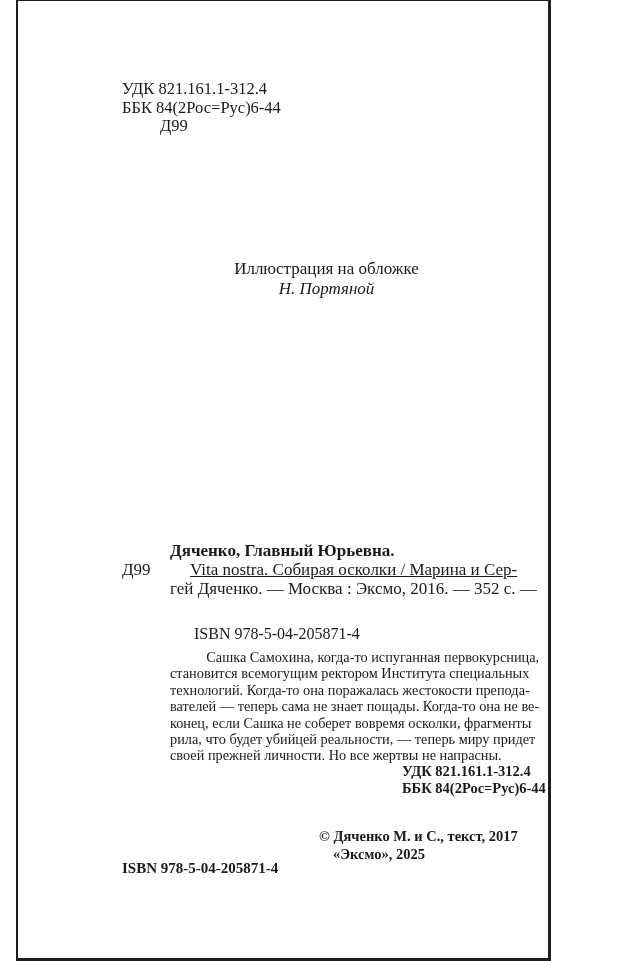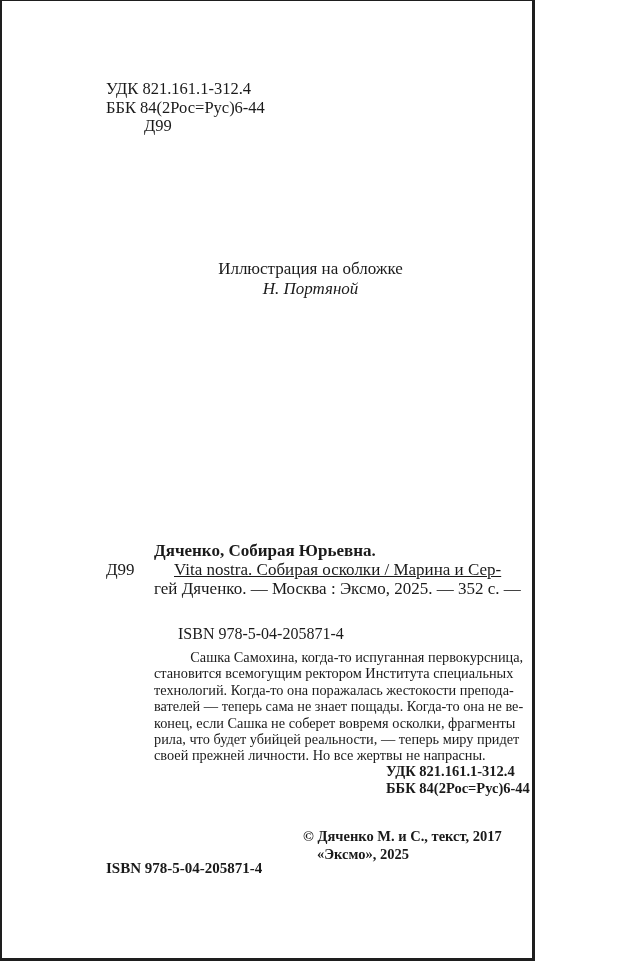--- a/index.html
+++ b/index.html
@@ -10,21 +10,21 @@
     body {
       width: 617px;
       height: 961px;
       position: relative;
       overflow: hidden;
       font-family: "DejaVu Serif", "Liberation Serif", serif;
       color: #1a1a1a;
     }
     .page {
       position: absolute;
-      left: 0;
+      left: 16px;
       top: 0;
       width: 535px;
       height: 961px;
       box-sizing: border-box;
       border-left: 2px solid #1e1e1e;
       border-top: 1px solid #1e1e1e;
       border-right: 3px solid #1e1e1e;
       border-bottom: 3px solid #1e1e1e;
       background: #ffffff;
     }
@@ -122,27 +122,27 @@
     <div>УДК 821.161.1-312.4</div>
     <div>ББК 84(2Рос=Рус)6-44</div>
     <div class="line3">Д99</div>
   </div>
 
   <div class="abs illustration lib">
     <div>Иллюстрация на обложке</div>
     <div class="artist">Н. Портяной</div>
   </div>
 
-  <div class="abs author lib">Дяченко, Собирая Юрьевна.</div>
+  <div class="abs author lib">Дяченко, Главный Юрьевна.</div>
 
   <div class="abs cutter lib">Д99</div>
 
   <div class="abs biblio lib">
     <div class="first">Vita nostra. Собирая осколки / Марина и Сер-</div>
-    <div>гей Дяченко. — Москва : Эксмо, 2025. — 352 с. —</div>
+    <div>гей Дяченко. — Москва : Эксмо, 2016. — 352 с. —</div>
   </div>
 
   <div class="abs isbn-main lib">ISBN 978-5-04-205871-4</div>
 
   <div class="abs annotation lib">
     <div class="first">Сашка Самохина, когда-то испуганная первокурсница,</div>
     <div>становится всемогущим ректором Института специальных</div>
     <div>технологий. Когда-то она поражалась жестокости препода-</div>
     <div>вателей — теперь сама не знает пощады. Когда-то она не ве-</div>
     <div>конец, если Сашка не соберет вовремя осколки, фрагменты</div>

